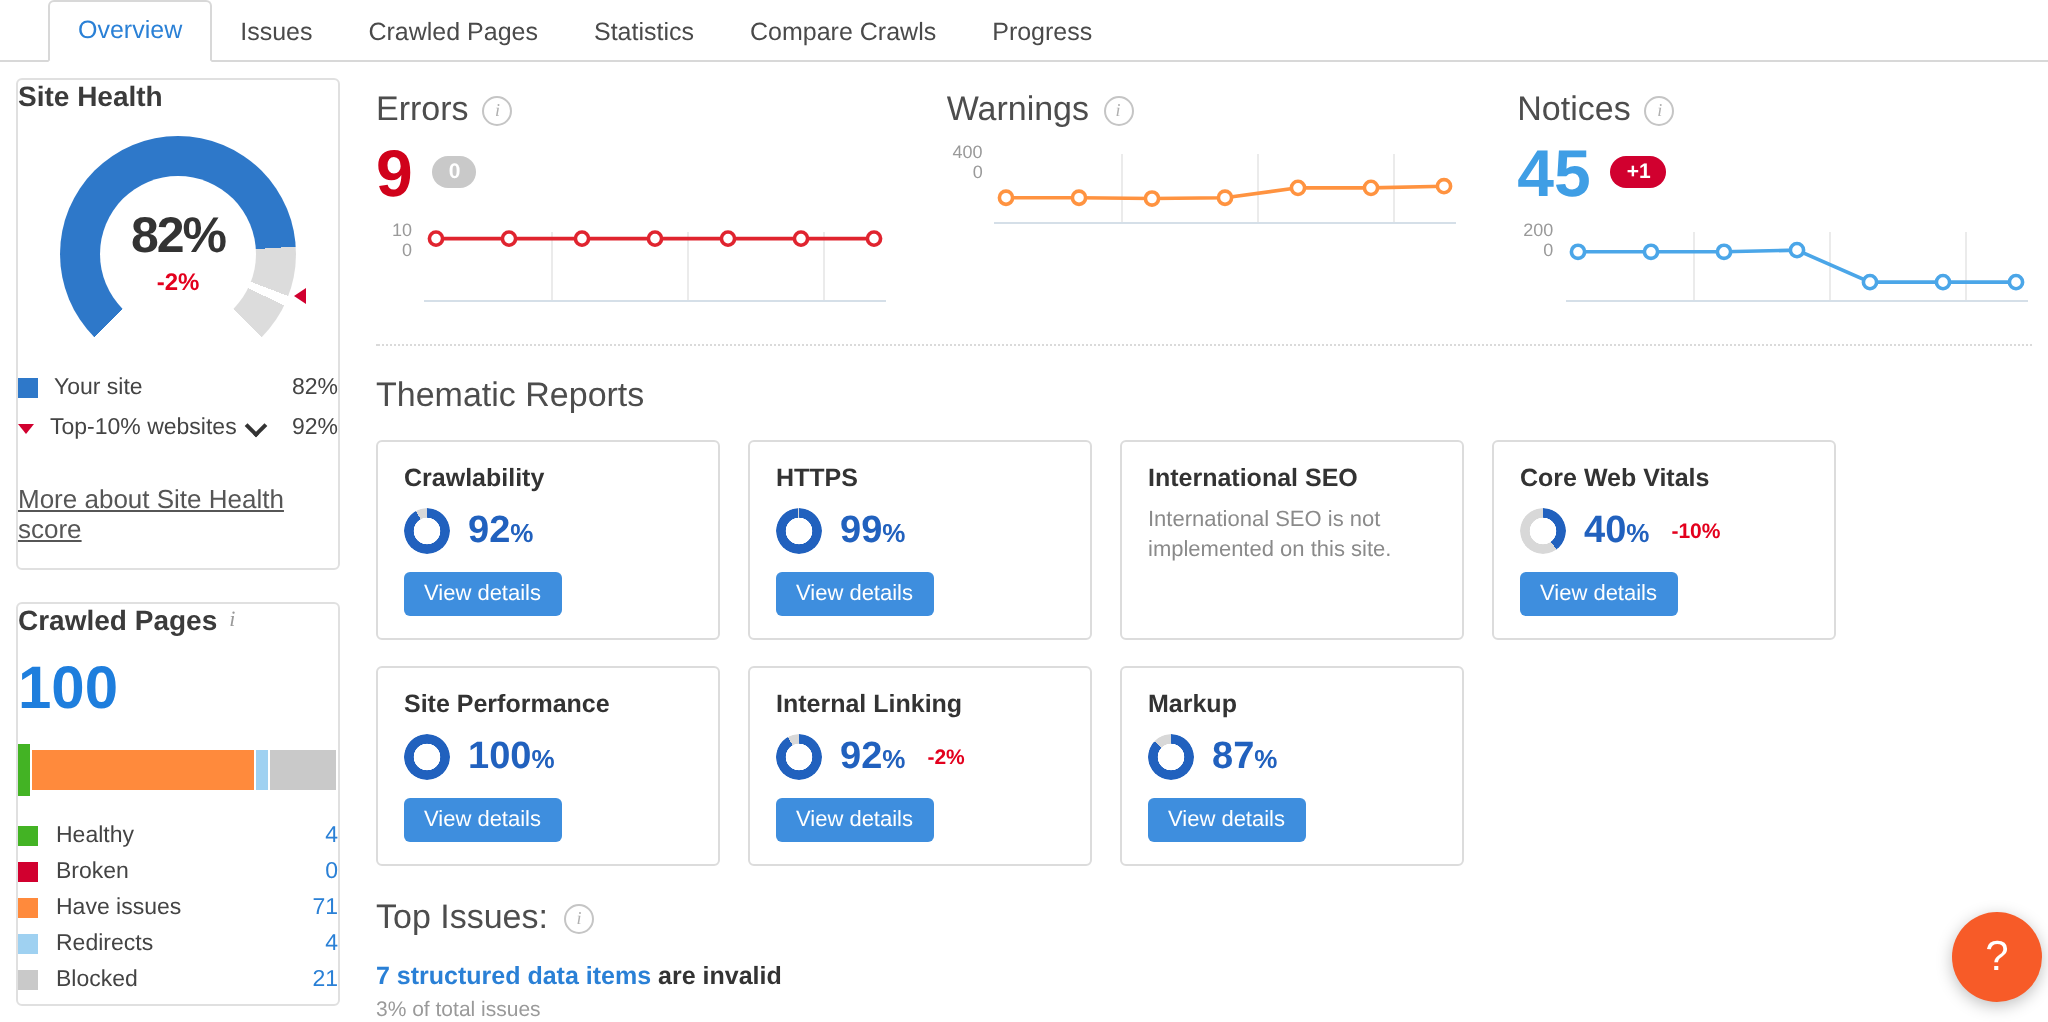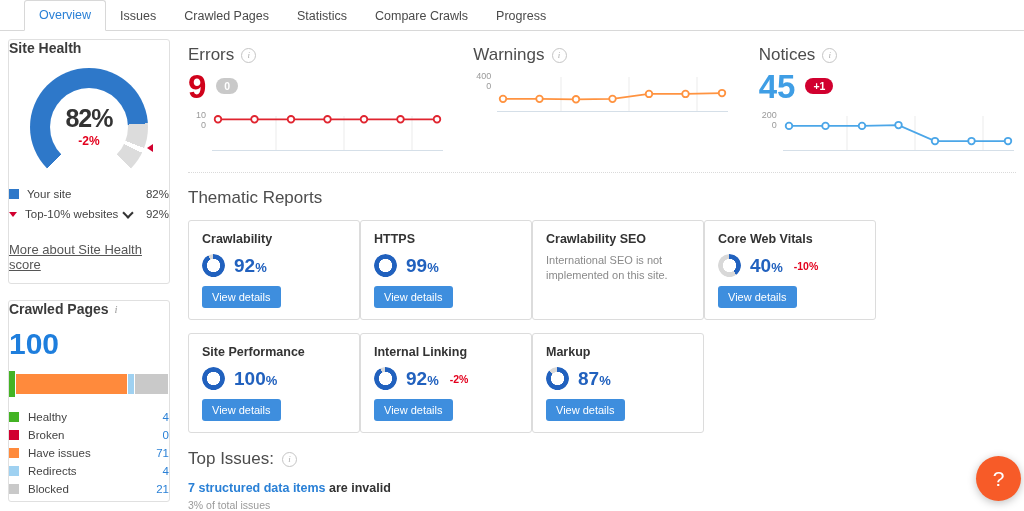--- a/index.html
+++ b/index.html
@@ -58,21 +58,21 @@
   .m-value{font-size:33px;font-weight:700;line-height:1}
   .badge{font-size:10.5px;font-weight:700;color:#fff;border-radius:9px;padding:2px 8px}
   .badge.neutral{background:#c9c9c9}
   .badge.negative{background:#d1002f}
   .chart{display:flex;margin-top:6px}
   .ylab{width:22px;height:46px;display:flex;flex-direction:column;
     align-items:flex-end;font-size:9px;color:#9a9a9a;padding:0 4px 2px 0;box-sizing:border-box}
   .divider{border-top:1px dotted #dadada;margin:16px 0 0}
   .section-title{font-size:17px;color:#4d4d4d;margin:15px 0 12px;display:flex;align-items:center;gap:8px}
   
-  .card-row{display:flex;gap:0;margin-bottom:13px}
+  .card-row{display:flex;gap:14px;margin-bottom:13px}
   .card{width:172px;box-sizing:border-box;border:1px solid #dcdcdc;border-radius:3px;
     padding:11px 13px;min-height:86px}
   .card-title{font-size:12.5px;font-weight:700;color:#333}
   .card-note{font-size:11px;color:#8a8a8a;margin-top:7px;line-height:1.35}
   .card-score{display:flex;align-items:center;gap:9px;margin:8px 0 9px}
   .donut{width:23px;height:23px;border-radius:50%;flex:none;
     -webkit-mask:radial-gradient(closest-side,transparent 57%,#000 59%);
     mask:radial-gradient(closest-side,transparent 57%,#000 59%)}
   .pct{font-size:19px;font-weight:700;color:#2161be;line-height:1}
   .pct small{font-size:13px;font-weight:700}
@@ -275,21 +275,21 @@
         <div class="card-row">
           <div class="card"><div class="card-title">Crawlability</div><div class="card-score">
               <span class="donut" style="background: conic-gradient(rgb(33, 97, 190) 331.2deg, rgb(216, 216, 216) 0deg);"></span>
               <span class="pct">92<small>%</small></span>
             </div><button class="vd-btn">View details</button></div>
           <div class="card"><div class="card-title">HTTPS</div><div class="card-score">
               <span class="donut" style="background: conic-gradient(rgb(33, 97, 190) 356.4deg, rgb(216, 216, 216) 0deg);"></span>
               <span class="pct">99<small>%</small></span>
             </div><button class="vd-btn">View details</button></div>
           <div class="card">
-            <div class="card-title">Crawlability SEO</div>
+            <div class="card-title">International SEO</div>
             <div class="card-note">International SEO is not implemented on this site.</div>
           </div>
           <div class="card"><div class="card-title">Core Web Vitals</div><div class="card-score">
               <span class="donut" style="background: conic-gradient(rgb(33, 97, 190) 144deg, rgb(216, 216, 216) 0deg);"></span>
               <span class="pct">40<small>%</small></span>
               <span class="delta">-10%</span>
             </div><button class="vd-btn">View details</button></div>
         </div>
         <div class="card-row">
           <div class="card"><div class="card-title">Site Performance</div><div class="card-score">

